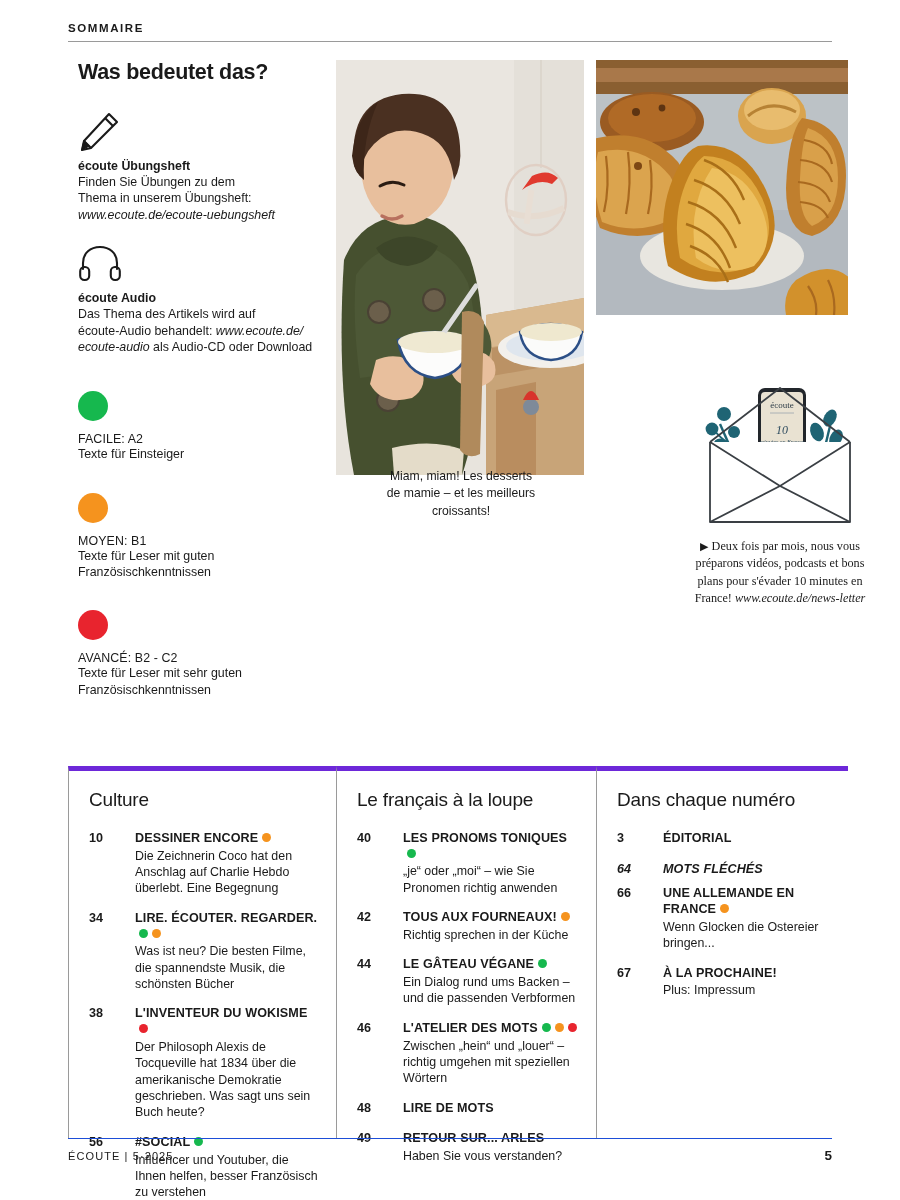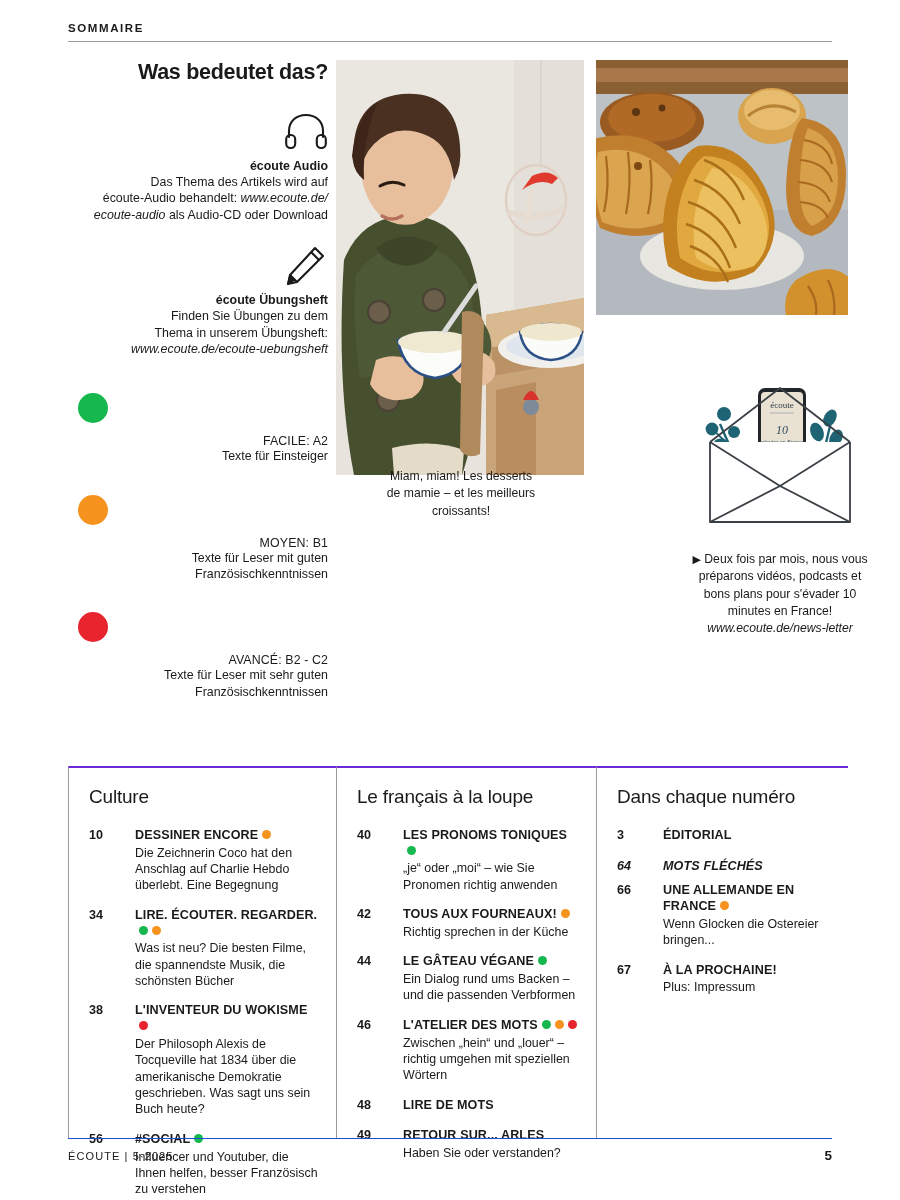--- a/index.html
+++ b/index.html
@@ -27,21 +27,21 @@
     letter-spacing: 1.6px;
     font-weight: 700;
     color: #1a1a1a;
   }
   .header-rule {
     margin-top: 7px;
     border-top: 1px solid #9a9a9a;
   }
 
   
-  .legend { position: absolute; left: 78px; top: 60px; width: 250px; text-align: right; }
+  .legend { position: absolute; left: 78px; top: 60px; width: 250px; }
   .legend-title {
     font-size: 21.5px; font-weight: 700; letter-spacing: -0.3px;
     margin: 0 0 26px 0;
   }
 
   .legend-block { margin-bottom: 20px; }
   .legend-icon { height: 46px; display: block; }
   .legend-head {
     font-size: 12.4px; font-weight: 700; margin-top: 2px; margin-bottom: 1px;
   }
@@ -69,29 +69,29 @@
     position: absolute; left: 386px; top: 468px; width: 150px;
     font-size: 12.2px; line-height: 1.42; text-align: center;
   }
 
   
   .newsletter {
     position: absolute; left: 690px; top: 382px; width: 180px;
     text-align: center;
   }
   .newsletter-text {
-    font-size: 12.2px; line-height: 1.42; margin-top: 20px;
+    font-size: 12.2px; line-height: 1.42; margin-top: 7px; font-family: Liberation Serif, serif;
   }
   .newsletter-text .it { font-style: italic; }
   .tri { font-size: 11px; }
 
   
   .toc { position: absolute; left: 68px; top: 766px; width: 780px; display: flex; }
   .toc-col {
-    border-top: 2px solid #6d28d9;
+    border-top: 5px solid #6d28d9;
     border-left: 1px solid #9a9a9a;
     padding: 18px 18px 0 20px;
     height: 372px;
   }
   .toc-col.c1 { width: 268px; }
   .toc-col.c2 { width: 260px; }
   .toc-col.c3 { width: 252px; }
 
   .toc-title {
     font-size: 19px; font-weight: 400; margin: 0 0 20px 0; letter-spacing: -0.2px;
@@ -127,51 +127,51 @@
 
 <div class="page">
 
   <div class="header">
     <div class="header-label">SOMMAIRE</div>
     <div class="header-rule"></div>
   </div>
 
   <div class="legend">
     <h1 class="legend-title">Was bedeutet das?</h1>
-
-    <div class="legend-block">
-      <span class="legend-icon">
-        <svg width="44" height="40" viewBox="0 0 44 40">
-          <path d="M5 26 V20 C5 10 12.5 4 22 4 C31.5 4 39 10 39 20 V26" fill="none" stroke="#1a1a1a" stroke-width="2.1" stroke-linecap="round"></path>
-          <rect x="2.2" y="24" width="9" height="13" rx="4.2" fill="none" stroke="#1a1a1a" stroke-width="2.1"></rect>
-          <rect x="32.8" y="24" width="9" height="13" rx="4.2" fill="none" stroke="#1a1a1a" stroke-width="2.1"></rect>
-        </svg>
-      </span>
-      <div class="legend-head">écoute Audio</div>
-      <div class="legend-body">
-        <span>Das Thema des Artikels wird auf</span><br>
-        <span>écoute-Audio behandelt: </span><span class="it">www.ecoute.de/</span><br>
-        <span class="it">ecoute-audio</span><span> als Audio-CD oder Download</span>
-      </div>
-    </div>
 
     <div class="legend-block" style="margin-top:22px;">
       <span class="legend-icon">
         <svg width="44" height="42" viewBox="0 0 44 42">
           <path d="M31 3 L39 11 L13 37 L4 39 L6 30 Z" fill="none" stroke="#1a1a1a" stroke-width="2.1" stroke-linejoin="round"></path>
           <path d="M6 30 L13 37" fill="none" stroke="#1a1a1a" stroke-width="2.1"></path>
           <path d="M27 7 L35 15" fill="none" stroke="#1a1a1a" stroke-width="2.1"></path>
           <path d="M4 39 L6 30 L11 35 Z" fill="#1a1a1a" stroke="#1a1a1a" stroke-width="1.4" stroke-linejoin="round"></path>
         </svg>
       </span>
       <div class="legend-head">écoute Übungsheft</div>
       <div class="legend-body">
         <span>Finden Sie Übungen zu dem</span><br>
         <span>Thema in unserem Übungsheft:</span><br>
         <span class="it">www.ecoute.de/ecoute-uebungsheft</span>
+      </div>
+    </div>
+
+    <div class="legend-block">
+      <span class="legend-icon">
+        <svg width="44" height="40" viewBox="0 0 44 40">
+          <path d="M5 26 V20 C5 10 12.5 4 22 4 C31.5 4 39 10 39 20 V26" fill="none" stroke="#1a1a1a" stroke-width="2.1" stroke-linecap="round"></path>
+          <rect x="2.2" y="24" width="9" height="13" rx="4.2" fill="none" stroke="#1a1a1a" stroke-width="2.1"></rect>
+          <rect x="32.8" y="24" width="9" height="13" rx="4.2" fill="none" stroke="#1a1a1a" stroke-width="2.1"></rect>
+        </svg>
+      </span>
+      <div class="legend-head">écoute Audio</div>
+      <div class="legend-body">
+        <span>Das Thema des Artikels wird auf</span><br>
+        <span>écoute-Audio behandelt: </span><span class="it">www.ecoute.de/</span><br>
+        <span class="it">ecoute-audio</span><span> als Audio-CD oder Download</span>
       </div>
     </div>
 
     <div class="dot-block" style="margin-top:36px;">
       <span class="dot" style="background:#16b84e;"></span>
       <div class="dot-head">FACILE: A2</div>
       <div class="dot-body">Texte für Einsteiger</div>
     </div>
 
     <div class="dot-block" style="margin-top:30px;">
@@ -431,21 +431,21 @@
         <div class="entry-page">48</div>
         <div class="entry-main">
           <div class="entry-title">LIRE DE MOTS</div>
         </div>
       </div>
 
       <div class="entry">
         <div class="entry-page">49</div>
         <div class="entry-main">
           <div class="entry-title">RETOUR SUR... ARLES</div>
-          <div class="entry-desc">Haben Sie oder verstanden?</div>
+          <div class="entry-desc">Haben Sie vous verstanden?</div>
         </div>
       </div>
     </div>
 
     <div class="toc-col c3">
       <h2 class="toc-title">Dans chaque numéro</h2>
 
       <div class="entry">
         <div class="entry-page">3</div>
         <div class="entry-main">

